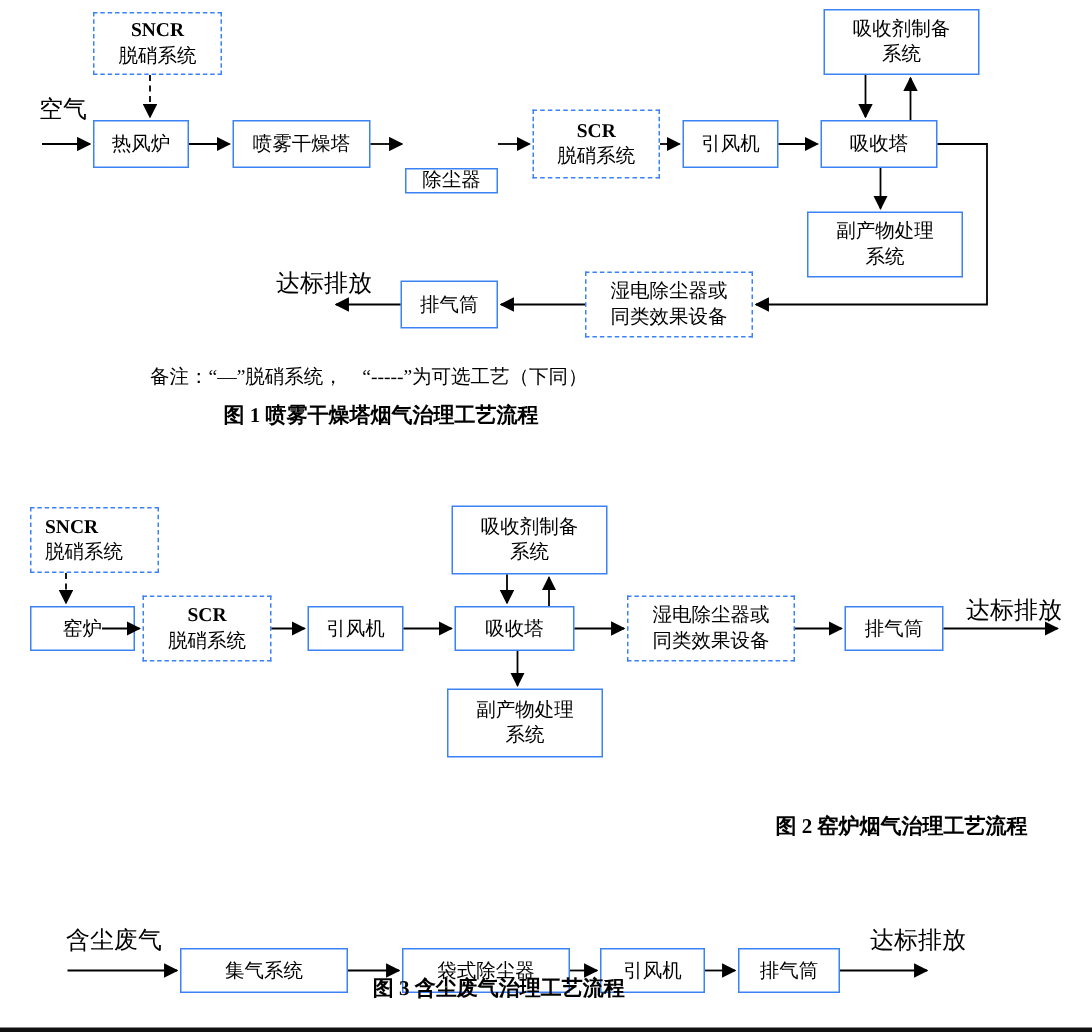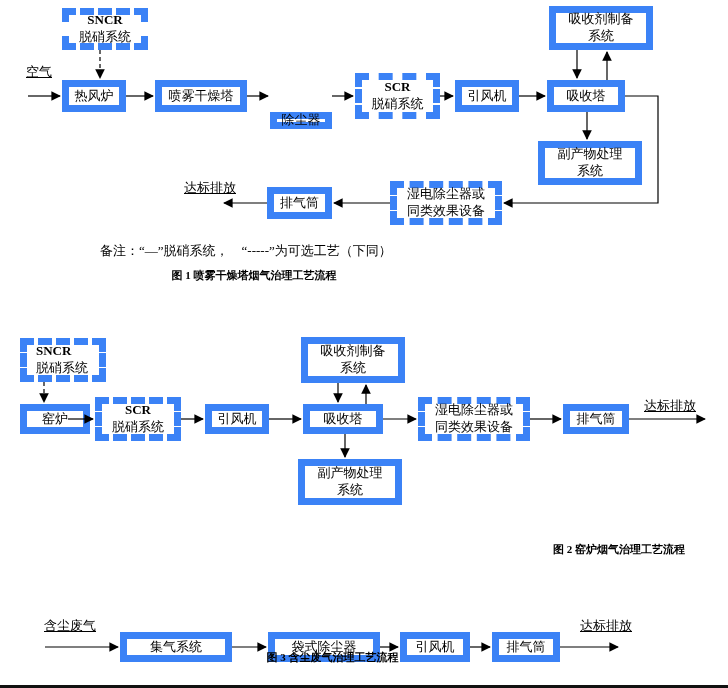--- a/index.html
+++ b/index.html
@@ -2,36 +2,36 @@
 <html><head>
 <meta charset="utf-8">
 <style>
   * { box-sizing: border-box; }
   html, body { margin: 0; padding: 0; background: #fff; }
   body { font-family: "Liberation Serif", "DejaVu Serif", serif; color: #000; }
   .page { position: relative; width: 728px; height: 688px; background: #fff; overflow: hidden; }
 
   .box {
     position: absolute;
-    border: 7px solid #3b82f6;
+    border: 1px solid #3b82f6;
     display: flex; flex-direction: column;
     align-items: center; justify-content: center;
     text-align: center;
     font-size: 13px; line-height: 1.3;
     white-space: pre-line;
     background: #fff;
   }
   .box.dashed { border-style: dashed; }
   .box.align-left { align-items: flex-start; text-align: left; padding-left: 9px; }
   .ln { display: block; }
   .en { font-weight: bold; }
 
-  .lbl { position: absolute; font-size: 13px; line-height: 1.2; white-space: nowrap; text-decoration: underline; }
+  .lbl { position: absolute; font-size: 16px; line-height: 1.2; white-space: nowrap; }
   .note { position: absolute; font-size: 13px; white-space: pre; }
-  .caption { position: absolute; font-weight: bold; font-size: 11px; text-align: center; }
+  .caption { position: absolute; font-weight: bold; font-size: 14px; text-align: center; }
 
   svg.wires { position: absolute; left: 0; top: 0; pointer-events: none; }
   .wire { stroke: #000; stroke-width: 1.2; fill: none; }
   .wire.dashed { stroke-dasharray: 4 3; }
 
   .bottom-edge { position: absolute; left: 0; top: 685px; width: 728px; height: 3px; background: #111; }
 </style>
 </head>
 <body>
 

